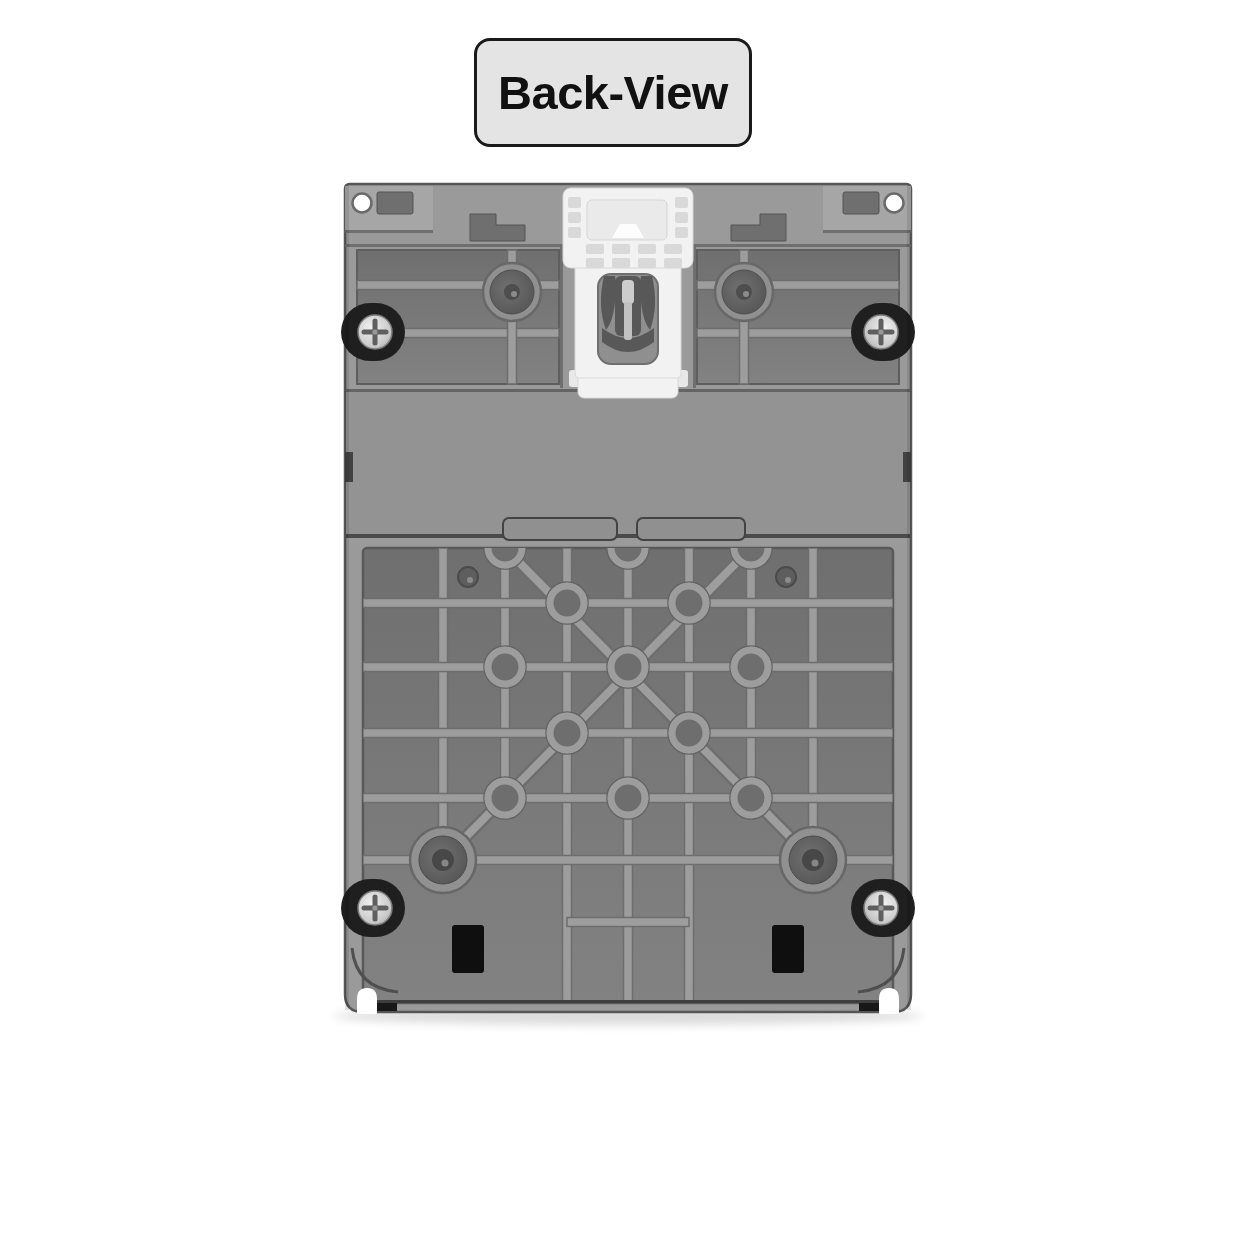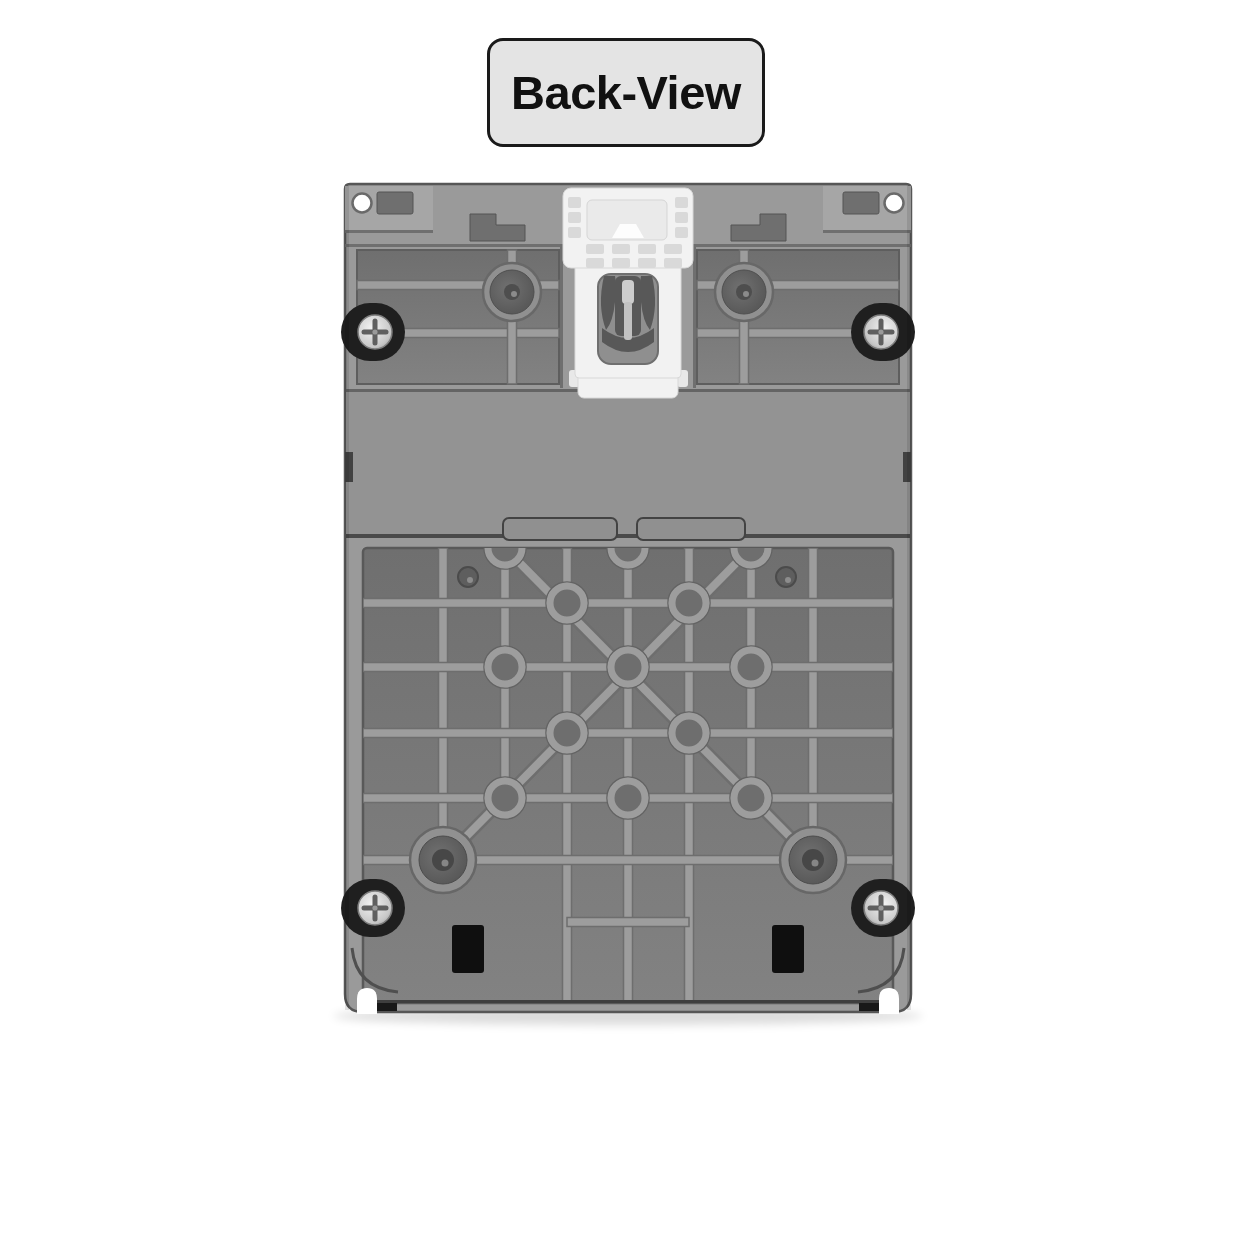--- a/index.html
+++ b/index.html
@@ -1,19 +1,19 @@
 <!DOCTYPE html>
 <html style="--page_bg: #ffffff; --label_bg: #e4e4e4; --label_border: #1a1a1a; --label_text: #111111; --body_gray: #9a9a9a; --panel_recess_dark: #6f6f6f; --panel_recess_light: #828282; --rib_gray: #9d9d9d; --rib_edge: #6e6e6e; --band_gray: #939393; --clip_white: #f2f2f2; --clip_detail: #d8d8d8; --screw_recess: #1f1f1f; --screw_silver: #f0f0f0; --vent_black: #0f0f0f; --hole_white: #ffffff; --outline_dark: #565656;"><head>
 <meta charset="utf-8">
 <style>
   html,body{margin:0;padding:0;}
   body{background:var(--page_bg,#fff);font-family:"Liberation Sans",sans-serif;}
   .stage{position:relative;width:1250px;height:1250px;background:var(--page_bg,#fff);overflow:hidden;}
   .view-label{
-    position:absolute;left:487px;top:38px;width:278px;height:109px;
+    position:absolute;left:474px;top:38px;width:278px;height:109px;
     box-sizing:border-box;border:3px solid var(--label_border,#1a1a1a);
     border-radius:16px;background:var(--label_bg,#e4e4e4);
     display:flex;align-items:center;justify-content:center;
   }
   .view-label span{
     font-size:47px;font-weight:700;color:var(--label_text,#111);
     letter-spacing:-0.5px;
   }
   svg{position:absolute;left:0;top:0;}
   .f-body{fill:var(--body_gray,#9a9a9a);}

